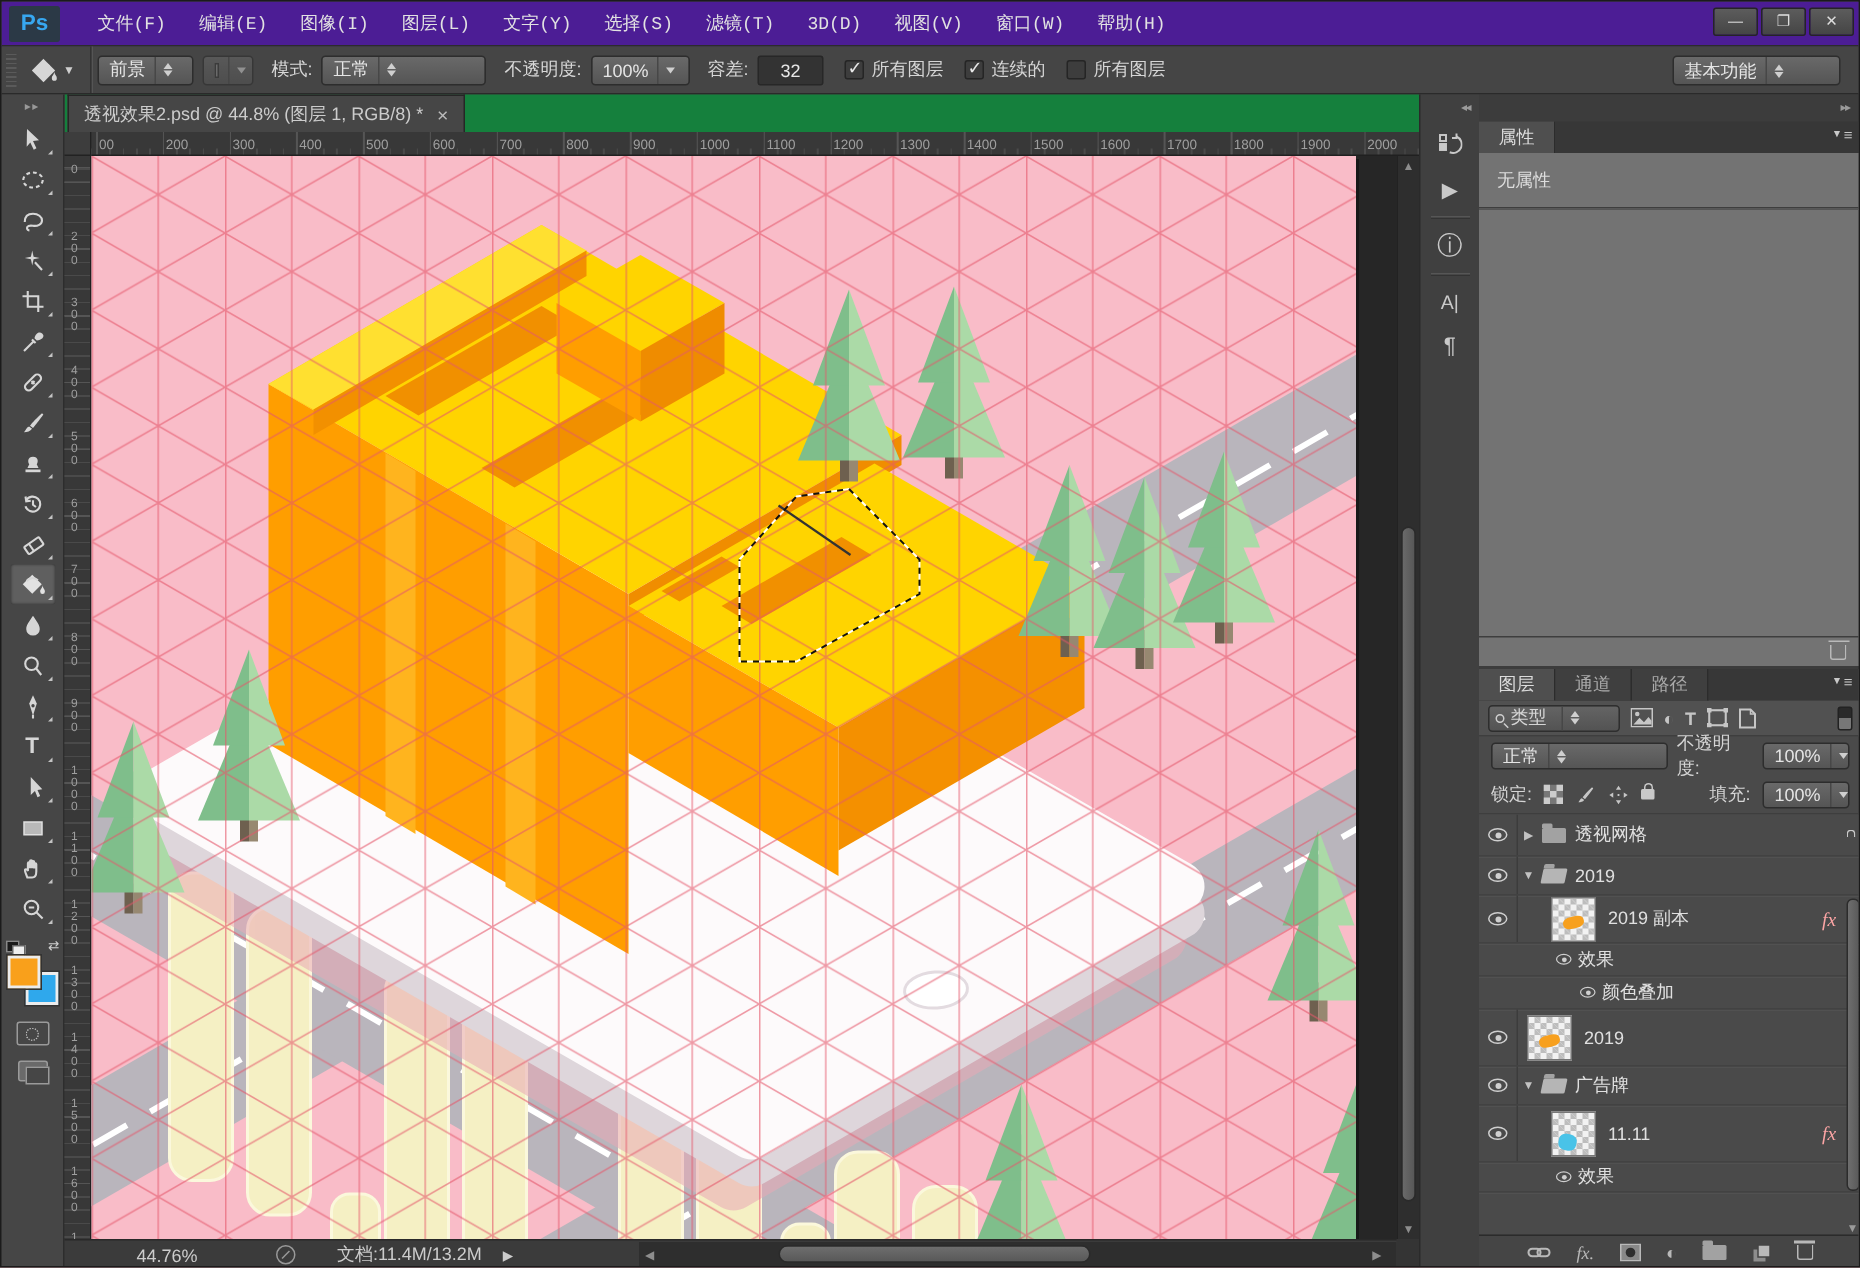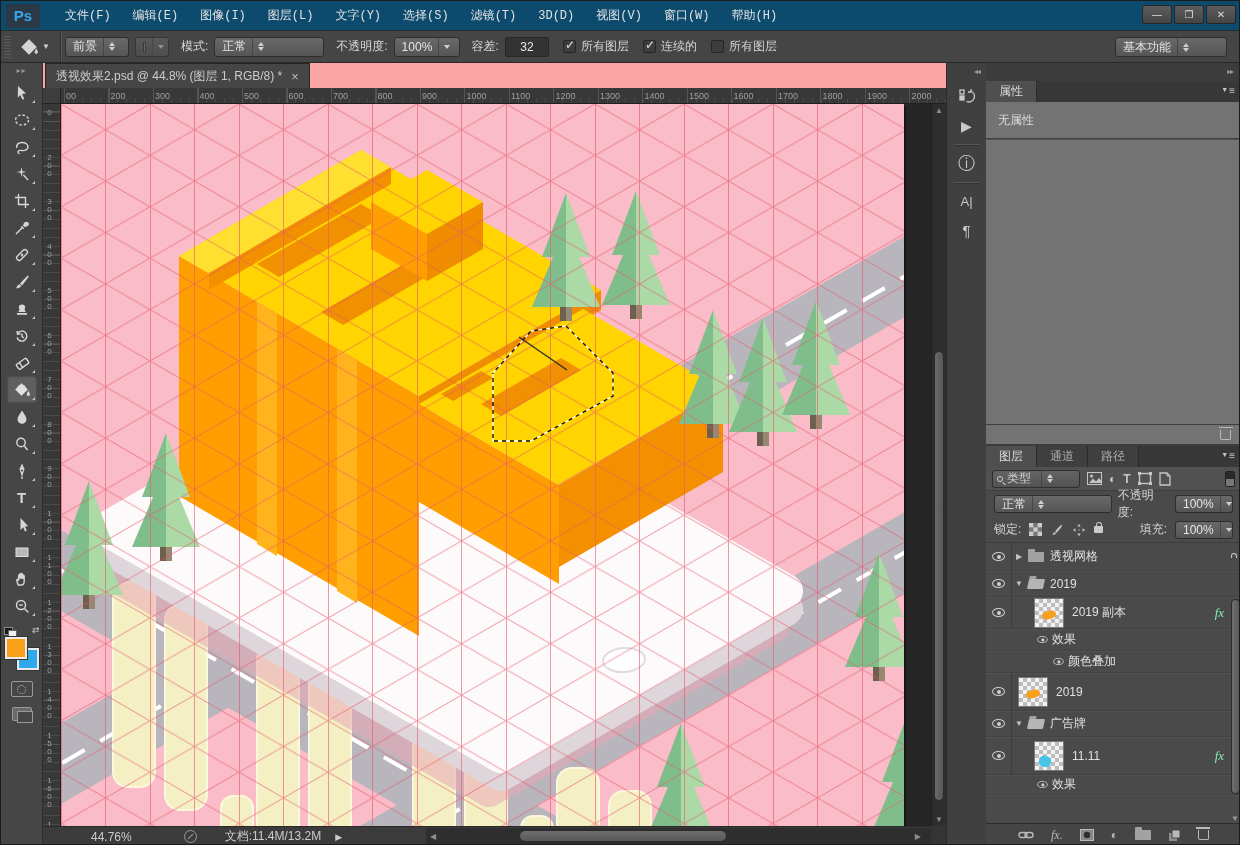--- a/index.html
+++ b/index.html
@@ -1,20 +1,20 @@
 <!DOCTYPE html>
 <html><head>
 <meta charset="utf-8">
 <style>
   * { margin:0; padding:0; box-sizing:border-box; }
   body { font-family:"Liberation Sans", sans-serif; background:#222; }
   .app { position:relative; width:1240px; height:845px; background:#3c3c3c; overflow:hidden; color:#d5d5d5; font-size:12px; border:1px solid #1b1b1b; }
 
   
-  .menubar { position:absolute; left:0; top:0; width:1240px; height:30px; background:#0c4a6e; border-bottom:1px solid #2c2c2c; display:flex; align-items:center; }
+  .menubar { position:absolute; left:0; top:0; width:1240px; height:30px; background:#4c1d95; border-bottom:1px solid #2c2c2c; display:flex; align-items:center; }
   .pslogo { width:34px; height:24px; margin-left:5px; background:#2b3946; color:#37a7f0; font-weight:bold; font-size:15px; text-align:center; line-height:24px; border-radius:2px; }
   .menus { display:flex; margin-left:14px; }
   .menu-item { padding:0 11px; line-height:30px; color:#e2e2e2; cursor:default;font-family:Liberation Mono, monospace; }
   .winctl { position:absolute; right:5px; top:4px; display:flex; gap:2px; }
   .winbtn { width:30px; height:19px; background:linear-gradient(#5c5c5c,#454545); border:1px solid #252525; color:#ddd; font-size:10px; text-align:center; line-height:17px; border-radius:2px; }
 
   
   .optionsbar { position:absolute; left:0; top:30px; width:1240px; height:32px; background:#454545; border-bottom:1px solid #2a2a2a; display:flex; align-items:center; }
   .grip { width:7px; height:22px; margin-left:3px; background:repeating-linear-gradient(0deg,#5a5a5a 0 1px,transparent 1px 3px); }
   .toolbadge { display:flex; align-items:center; margin:0 6px 0 8px; }
@@ -23,21 +23,21 @@
   .spin i, .caret-dn i { display:block; width:0; height:0; border-left:3.5px solid transparent; border-right:3.5px solid transparent; }
   .spin .up { border-bottom:4px solid #cfcfcf; }
   .spin .dn { border-top:4px solid #cfcfcf; }
   .olabel { margin:0 6px 0 12px; color:#d8d8d8; }
   .numfield { width:44px; height:20px; background:#333; border:1px solid #272727; border-radius:2px; color:#e8e8e8; text-align:center; line-height:18px; }
   .chk { width:13px; height:13px; background:#3d3d3d; border:1px solid #252525; border-radius:2px; margin:0 5px 0 14px; position:relative; }
   .chk.on::after { content:"✓"; position:absolute; left:1px; top:-3px; color:#e8e8e8; font-size:12px; }
   .workspace-dd { position:absolute; right:12px; top:36px; width:112px; }
 
   
-  .tabrow { position:absolute; left:42px; top:62px; width:903px; height:25px; background:#fca5a5; }
+  .tabrow { position:absolute; left:42px; top:62px; width:903px; height:25px; background:#15803d; }
   .doctab { display:inline-flex; align-items:center; gap:9px; margin-left:2px; height:25px; padding:0 10px; background:#464646; border:1px solid #262626; border-bottom:none; color:#ccc; }
   .doctab .x { color:#bbb; font-size:13px; }
 
   
   .toolbar { position:absolute; left:0; top:62px; width:42px; height:783px; background:#464646; border-right:1px solid #2d2d2d; }
   .tb-head { height:16px; text-align:center; color:#989898; font-size:8px; letter-spacing:1px; line-height:16px; }
   .tool { position:relative; width:30px; height:27px; margin:0 auto; display:flex; align-items:center; justify-content:center; border-radius:2px; }
   .tool::after { content:""; position:absolute; right:2px; bottom:3px; border-left:3px solid transparent; border-bottom:3px solid #c4c4c4; }
   .tool.active { background:#5f5f5f; box-shadow:inset 0 0 2px #222; }
   .tool svg { display:block; }
@@ -124,21 +124,21 @@
     background-image:linear-gradient(45deg,#bdbdbd 25%,transparent 25%,transparent 75%,#bdbdbd 75%),linear-gradient(45deg,#bdbdbd 25%,#f2f2f2 25%,#f2f2f2 75%,#bdbdbd 75%); background-size:8px 8px; background-position:0 0,4px 4px; background-color:#f2f2f2; }
   .thumb.selbr { outline:1px solid #e8e8e8; outline-offset:1px; }
   .thumb i { position:absolute; border-radius:40%; }
   .blob-o { left:5px; top:9px; width:17px; height:11px; background:#f7a01e; transform:rotate(-18deg); }
   .blob-o2 { left:7px; top:12px; width:14px; height:8px; background:#f7a01e; transform:rotate(-14deg); }
   .blob-c { left:4px; top:14px; width:12px; height:11px; background:#49c3e8; transform:rotate(10deg); }
   .lname { color:#e0e0e0; white-space:nowrap; }
   .locksm { margin-left:auto; margin-right:12px; }
   .lockglyph { position:relative; width:9px; height:7px; background:#c9c9c9; border-radius:1px; }
   .lockglyph::before { content:""; position:absolute; left:1.5px; top:-4px; width:4px; height:4px; border:1.5px solid #c9c9c9; border-bottom:none; border-radius:3px 3px 0 0; }
-  .fx { margin-left:auto; color:#86efac; font-style:italic; font-family:"Liberation Serif",serif; font-size:13px; }
+  .fx { margin-left:auto; color:#fca5a5; font-style:italic; font-family:"Liberation Serif",serif; font-size:13px; }
   .fxchev { color:#b5b5b5; font-size:7px; margin:0 4px 0 6px; }
   .effrow { padding-left:46px; }
   .effrow2 { padding-left:62px; }
   .effrow .eyecell, .effrow2 .eyecell { border-right:none; width:20px; }
   .lscrollthumb { position:absolute; right:1px; top:56px; width:9px; height:195px; background:linear-gradient(90deg,#6e6e6e,#5a5a5a); border-radius:4px; border:1px solid #2c2c2c; }
   .ldownar { position:absolute; right:2px; bottom:1px; color:#9a9a9a; font-size:8px; }
   .lfoot { position:absolute; left:0; bottom:0; width:255px; height:23px; background:#454545; border-top:1px solid #2b2b2b; display:flex; align-items:center; justify-content:center; gap:17px; color:#b9b9b9; }
   .lfoot .fi { display:flex; align-items:center; font-size:12px; }
   .trash { width:11px; height:10px; border:1px solid #b9b9b9; border-top:none; border-radius:0 0 2px 2px; position:relative; }
   .trash::before { content:""; position:absolute; left:-2.5px; top:-3px; width:14px; height:1.5px; background:#b9b9b9; }

